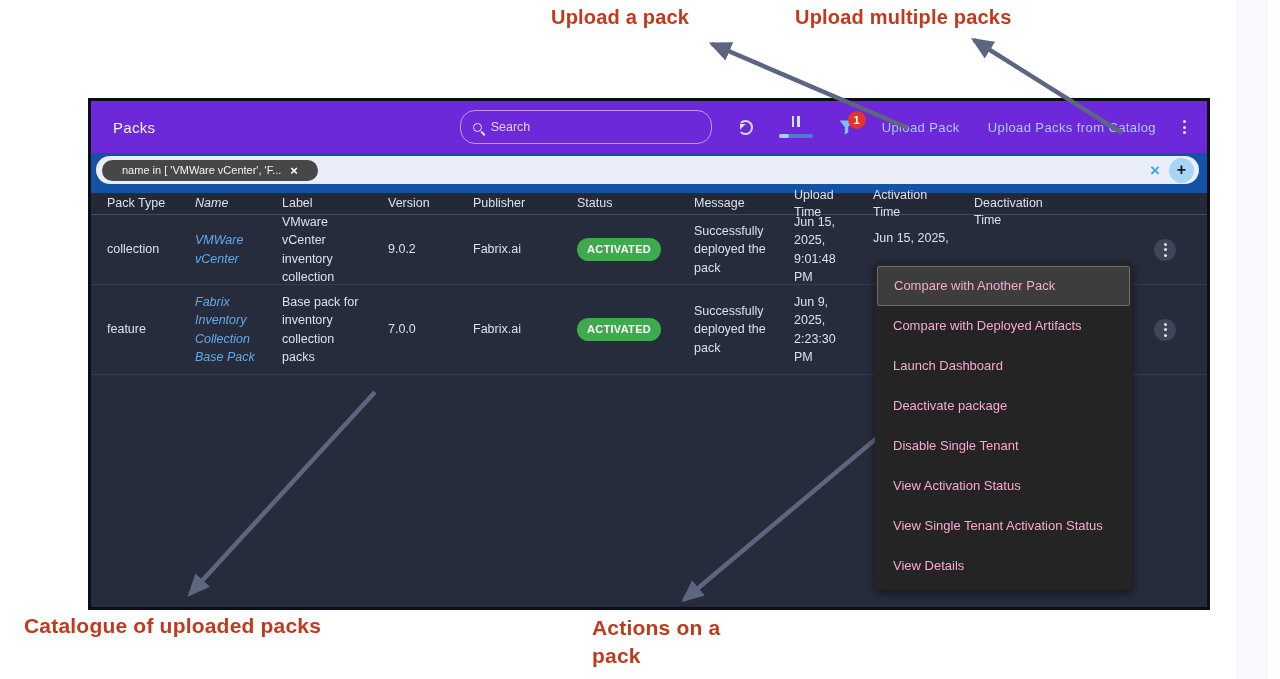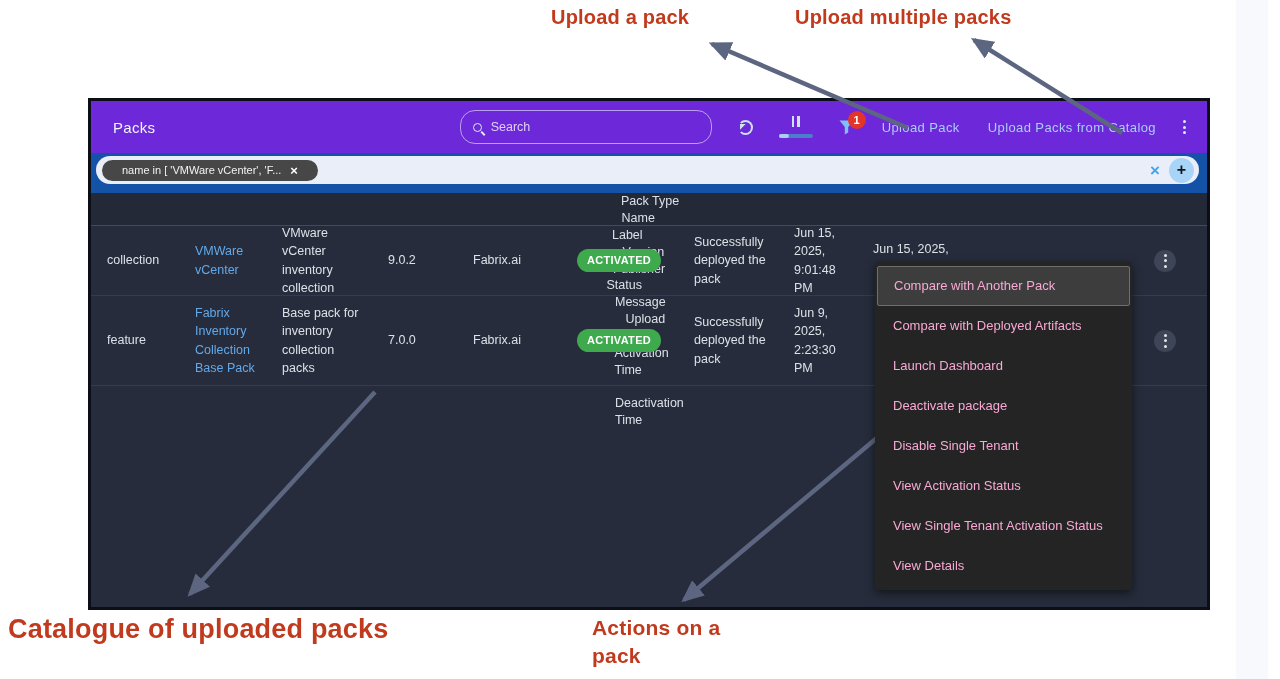--- a/index.html
+++ b/index.html
@@ -4,21 +4,21 @@
 <style>
   * { margin:0; padding:0; box-sizing:border-box; }
   html,body { width:1280px; height:679px; background:#ffffff; font-family:"Liberation Sans", sans-serif; overflow:hidden; }
   .canvas { position:relative; width:1280px; height:679px; background:#ffffff; }
   .right-strip { position:absolute; left:1236px; top:0; width:32px; height:679px; background:#f7f9fc; }
 
   
   .annotation { position:absolute; color:#c13a1d; font-weight:bold; font-size:20px; letter-spacing:.2px; white-space:pre-line; z-index:6; }
   .ann-upload-one   { left:551px; top:6px;  }
   .ann-upload-multi { left:795px; top:6px;  }
-  .ann-catalogue    { left:8px;   top:614px; font-size:27px; }
+  .ann-catalogue    { left:24px;   top:614px; font-size:21px; }
   .ann-actions      { left:592px; top:614px; font-size:21px; line-height:1.35; }
 
   .arrows { position:absolute; left:0; top:0; width:1280px; height:679px; z-index:5; pointer-events:none; }
 
   
   .app { position:absolute; left:88px; top:98px; width:1122px; height:512px; border:3px solid #0b0e16; background:#262c3b; display:flex; flex-direction:column; }
 
   
   .app-header { height:52px; background:#6d28d9; display:flex; align-items:center; padding:0 14px 0 22px; flex:0 0 auto; }
   .app-title { color:#f2f5fa; font-size:15px; letter-spacing:.3px; }
@@ -44,24 +44,24 @@
   .filter-bar { height:40px; background:#1452a8; display:flex; align-items:center; padding:0 8px 6px 5px; flex:0 0 auto; }
   .filter-pill { flex:1; height:28px; background:#eaeef9; border-radius:14px; display:flex; align-items:center; padding:0 5px 0 6px; }
   .filter-chip { background:#474747; color:#f2f2f2; border-radius:11px; height:21px; display:flex; align-items:center; padding:0 20px; font-size:11px; white-space:nowrap; cursor:default; }
   .chip-x { margin-left:9px; color:#ffffff; font-size:13px; font-weight:bold; cursor:pointer; line-height:1; }
   .pill-clear { margin-left:auto; color:#3fa4ea; font-size:17px; font-weight:bold; cursor:pointer; line-height:1; }
   .pill-add { margin-left:9px; width:25px; height:25px; border-radius:50%; background:#a8d4f8; color:#10131c; font-size:16px; font-weight:bold; display:flex; align-items:center; justify-content:center; cursor:pointer; line-height:1; }
 
   
   .tbl { flex:1; display:flex; flex-direction:column; background:#262c3b; position:relative; }
   .trow { display:flex; align-items:center; }
-  .thead { height:33px; background:#232937; color:#c7ccd6; font-size:12.5px; border-bottom:1px solid #434a5b;flex-direction:column; }
+  .thead { height:22px; background:#232937; color:#c7ccd6; font-size:12.5px; border-bottom:1px solid #434a5b; }
   .thead .cell { line-height:1.35; }
   .cell { padding-left:16px; padding-right:4px; font-size:12.5px; color:#dde0e7; line-height:1.45; }
-  .c1{width:88px;} .c2{width:87px;} .c3{width:106px;} .c4{width:85px;} .c5{width:104px;}
+  .c1{width:88px;} .c2{width:87px;font-style:italic;} .c3{width:106px;} .c4{width:85px;} .c5{width:104px;}
   .c6{width:117px;} .c7{width:100px;} .c8{width:79px;} .c9{width:101px;} .c10{width:100px;margin-top:16px;}
   .c11{flex:1; display:flex;}
   .drow { border-bottom:1px solid #353c4d; }
   .drow-1 { height:70px; }
   .drow-2 { height:90px; }
   .drow .c9.v-top { align-self:flex-start; padding-top:14px; }
   .link { color:#63a9ea; cursor:pointer; }
   .badge { display:inline-block; background:#3fa94e; color:#ffffff; font-weight:bold; font-size:11px; letter-spacing:.3px; padding:4px 10px; border-radius:12px; }
   .row-kebab { width:22px; height:22px; border-radius:50%; background:#3e4556; display:flex; flex-direction:column; gap:2.5px; align-items:center; justify-content:center; cursor:pointer; margin-left:80px; }
   .row-kebab i { width:3px; height:3px; border-radius:50%; background:#e3e6ec; }

